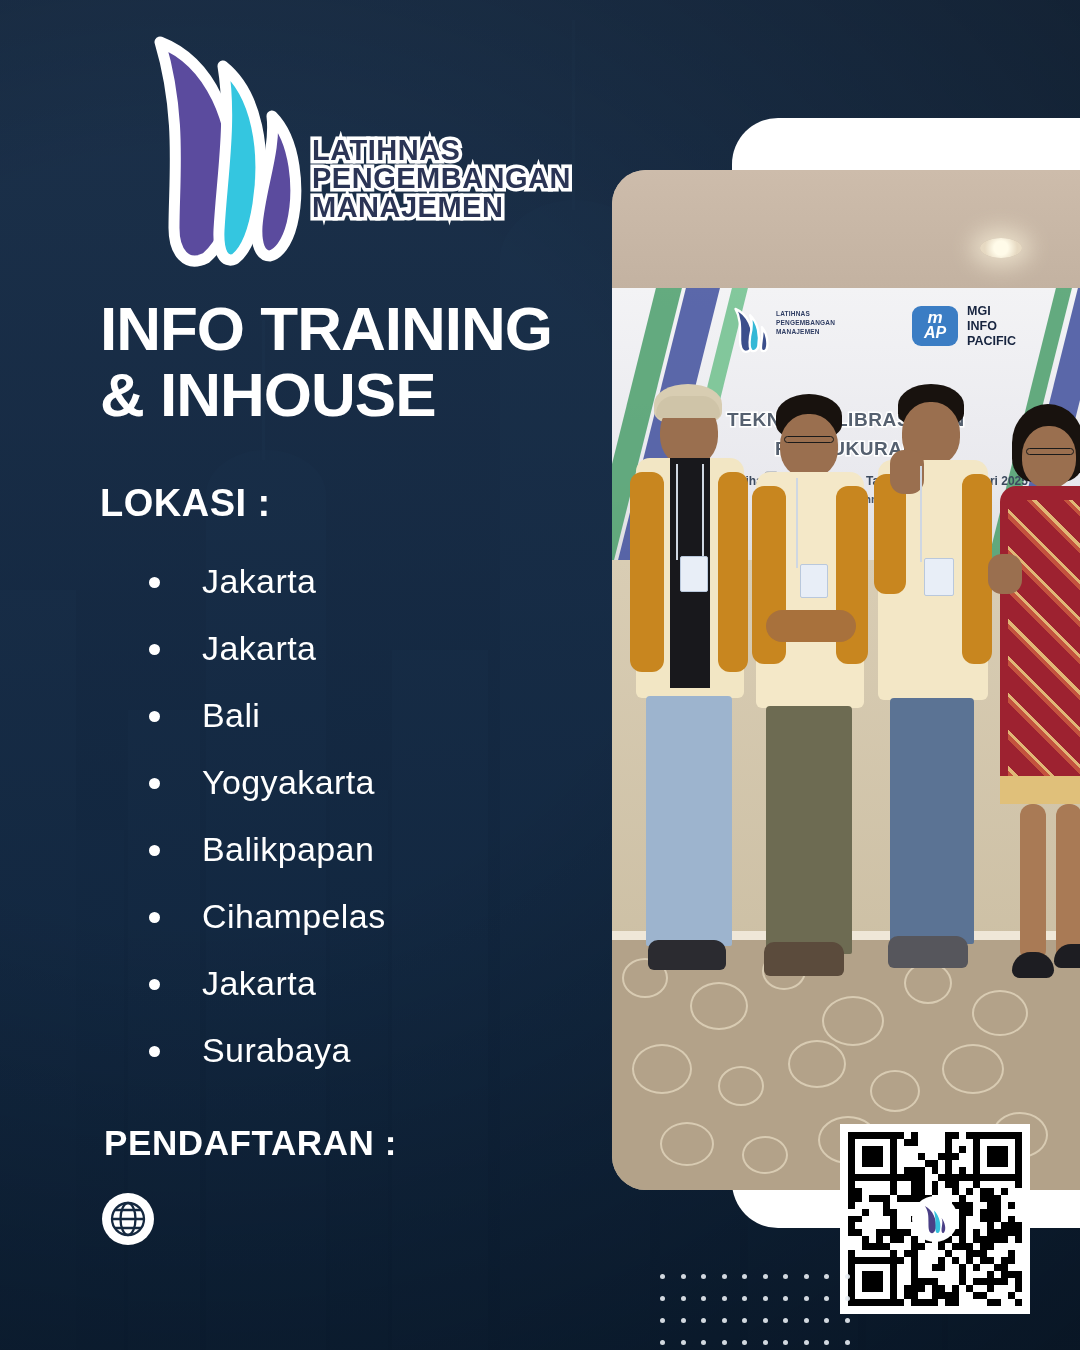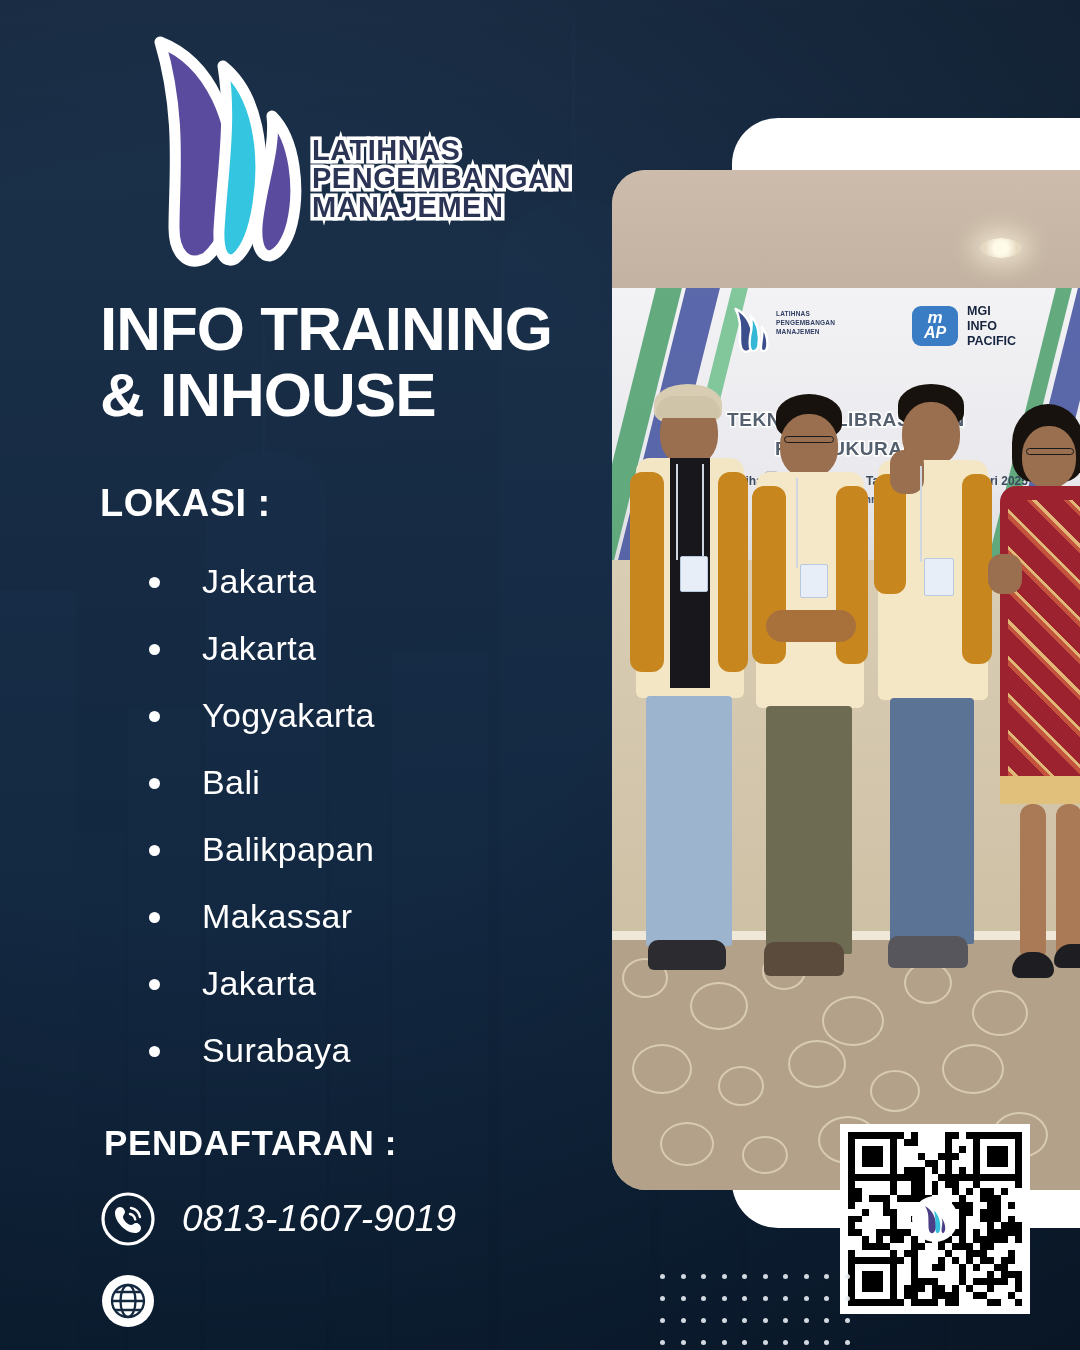--- a/index.html
+++ b/index.html
@@ -166,43 +166,30 @@
   <div class="headline">
     <div>INFO TRAINING</div>
     <div>&amp; INHOUSE</div>
   </div>
 
   <div class="lokasi">LOKASI :</div>
 
   <ul class="cities">
     <li>Jakarta</li>
     <li>Jakarta</li>
+    <li>Bali</li>
     <li>Yogyakarta</li>
-    <li>Bali</li>
     <li>Balikpapan</li>
-    <li>Makassar</li>
+    <li>Cihampelas</li>
     <li>Jakarta</li>
     <li>Surabaya</li>
   </ul>
 
   <div class="pendaftaran">PENDAFTARAN :</div>
   <div class="contact">
-    <div class="crow">
-      <span class="cicon">
-        <svg viewBox="0 0 56 56" width="56" height="56">
-          <circle cx="28" cy="28" r="25" fill="none" stroke="#fff" stroke-width="3.2"></circle>
-          <path d="M20 16c3 0 5 3 5 5 0 2-2 3-2 5 0 3 5 8 8 8 2 0 3-2 5-2 2 0 5 2 5 5 0 3-3 5-6 5-9 0-20-11-20-20 0-3 2-6 5-6z" fill="#fff"></path>
-          <g fill="none" stroke="#fff" stroke-width="2.4" stroke-linecap="round">
-            <path d="M31 17c5 1 8 4 9 9"></path>
-            <path d="M30 23c3 .7 4.6 2.4 5.2 5.4"></path>
-          </g>
-        </svg>
-      </span>
-      <span class="ctext">0813-1607-9019</span>
-    </div>
     <div class="crow">
       <span class="cicon">
         <svg viewBox="0 0 56 56" width="56" height="56">
           <circle cx="28" cy="28" r="26" fill="#fff"></circle>
           <g fill="none" stroke="#14283f" stroke-width="2.3">
             <circle cx="28" cy="28" r="16"></circle>
             <ellipse cx="28" cy="28" rx="7.5" ry="16"></ellipse>
             <path d="M12 28h32M15 19h26M15 37h26"></path>
           </g>
         </svg>

